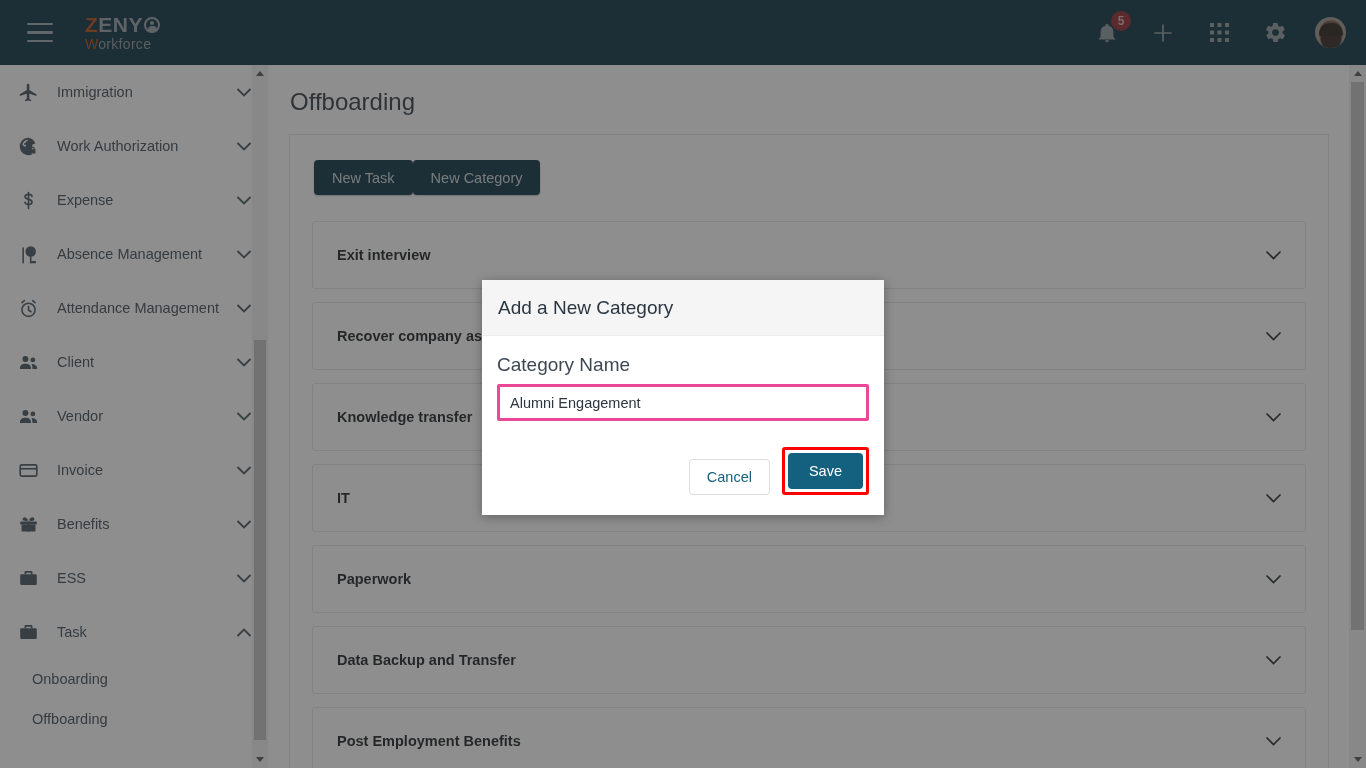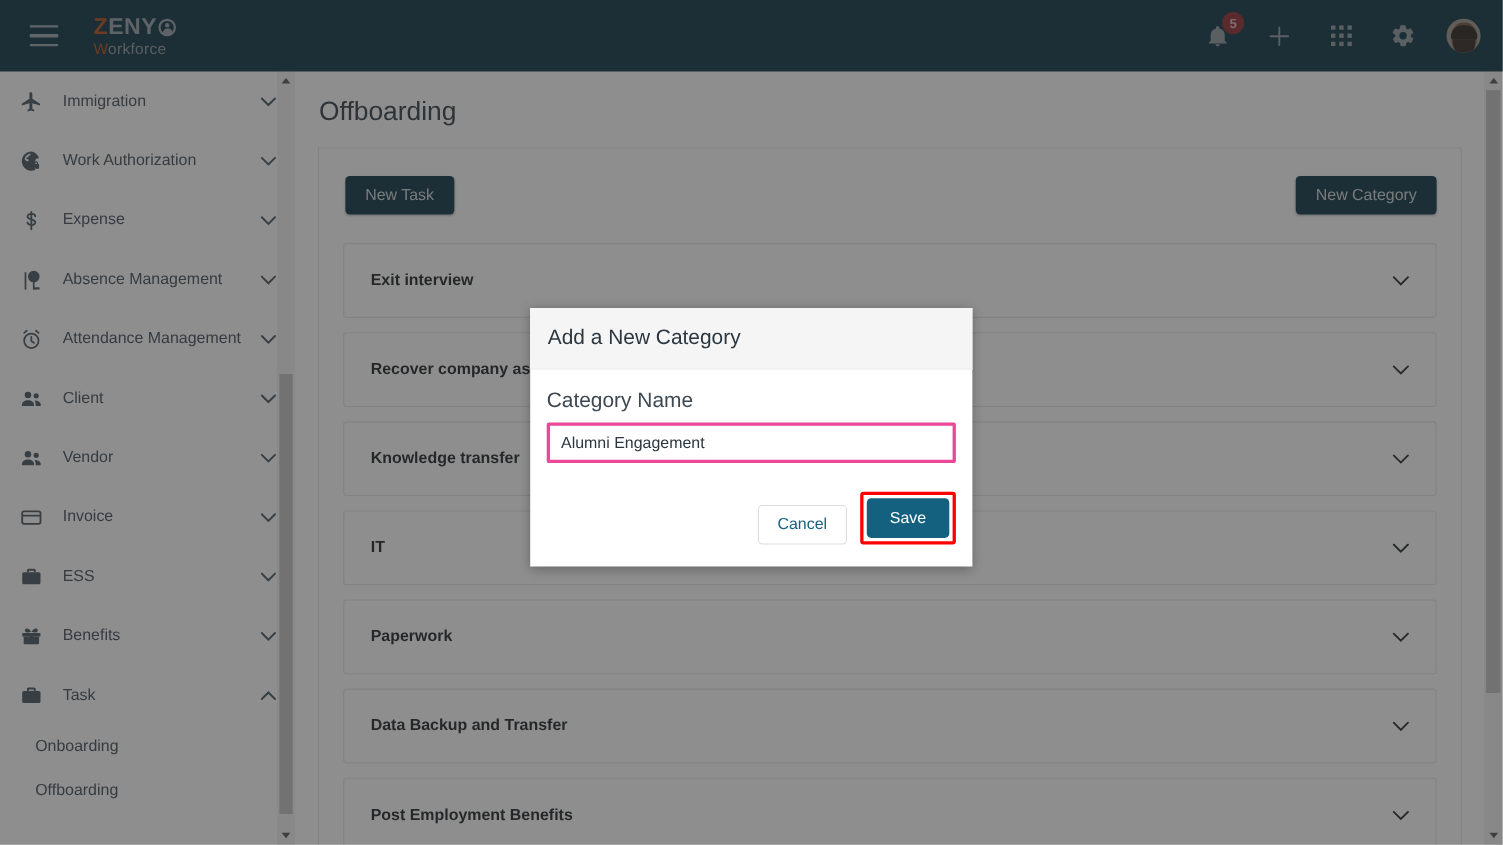--- a/index.html
+++ b/index.html
@@ -154,21 +154,21 @@
     font-size: 24px; color: #2b3640; font-weight: 400;
     margin: 23px 0 0 22px;
   }
   .card {
     margin: 18px 20px 0 21px;
     border: 1px solid #e2e4e6;
     background: #ffffff;
     min-height: 640px;
     padding: 22px;
   }
-  .btn-row { display: flex; gap: 17px; margin: 3px 0 0 2px; justify-content: space-between; }
+  .btn-row { display: flex; gap: 0; margin: 3px 0 0 2px; }
   .btn-primary {
     background: #042c3d; color: #cfd6da;
     border: none; border-radius: 4px;
     font-size: 14.5px; font-family: inherit;
     padding: 0 18px; height: 35px;
     cursor: pointer;
     box-shadow: 0 1px 2px rgba(0,0,0,.25);
   }
   .accordion { margin-top: 26px; display: flex; flex-direction: column; gap: 13px; }
   .acc-item {
@@ -440,42 +440,42 @@
       <span class="si-chev">
         <svg width="14" height="9" viewBox="0 0 14 9">
             <path d="M1 1.5l6 6 6-6" stroke="currentColor" stroke-width="1.8" fill="none" stroke-linecap="round"></path>
           </svg>
       </span>
     </div>
 
     <div class="side-item">
       <span class="si-icon">
         <svg width="21" height="21" viewBox="0 0 24 24" fill="currentColor">
-            <path d="M9 3.5h6a1.6 1.6 0 0 1 1.6 1.6V7h-2V5.5h-5.2V7h-2V5.1A1.6 1.6 0 0 1 9 3.5z"></path>
-            <rect x="2.5" y="7" width="19" height="12.5" rx="1.6"></rect>
-          </svg>
-      </span>
-      <span class="si-label">ESS</span>
-      <span class="si-chev">
-        <svg width="14" height="9" viewBox="0 0 14 9">
-            <path d="M1 1.5l6 6 6-6" stroke="currentColor" stroke-width="1.8" fill="none" stroke-linecap="round"></path>
-          </svg>
-      </span>
-    </div>
-
-    <div class="side-item">
-      <span class="si-icon">
-        <svg width="21" height="21" viewBox="0 0 24 24" fill="currentColor">
             <path d="M6.2 4.2c1.5-1 3.3.1 4.4 1.4l1.3 1.6-2 .6C8.2 8.3 6.1 8 5.4 6.7c-.5-1 0-1.9.8-2.5zm11.6 0c-1.5-1-3.3.1-4.4 1.4l-1.3 1.6 2 .6c1.7.5 3.8.2 4.5-1.1.5-1 0-1.9-.8-2.5z"></path>
             <rect x="2.5" y="8.5" width="19" height="3.6" rx=".7"></rect>
             <rect x="4" y="12.1" width="16" height="8" rx=".9"></rect>
             <rect x="10.7" y="8.5" width="2.6" height="11.6"></rect>
           </svg>
       </span>
       <span class="si-label">Benefits</span>
+      <span class="si-chev">
+        <svg width="14" height="9" viewBox="0 0 14 9">
+            <path d="M1 1.5l6 6 6-6" stroke="currentColor" stroke-width="1.8" fill="none" stroke-linecap="round"></path>
+          </svg>
+      </span>
+    </div>
+
+    <div class="side-item">
+      <span class="si-icon">
+        <svg width="21" height="21" viewBox="0 0 24 24" fill="currentColor">
+            <path d="M9 3.5h6a1.6 1.6 0 0 1 1.6 1.6V7h-2V5.5h-5.2V7h-2V5.1A1.6 1.6 0 0 1 9 3.5z"></path>
+            <rect x="2.5" y="7" width="19" height="12.5" rx="1.6"></rect>
+          </svg>
+      </span>
+      <span class="si-label">ESS</span>
       <span class="si-chev">
         <svg width="14" height="9" viewBox="0 0 14 9">
             <path d="M1 1.5l6 6 6-6" stroke="currentColor" stroke-width="1.8" fill="none" stroke-linecap="round"></path>
           </svg>
       </span>
     </div>
 
     <div class="side-item">
       <span class="si-icon">
         <svg width="21" height="21" viewBox="0 0 24 24" fill="currentColor">

